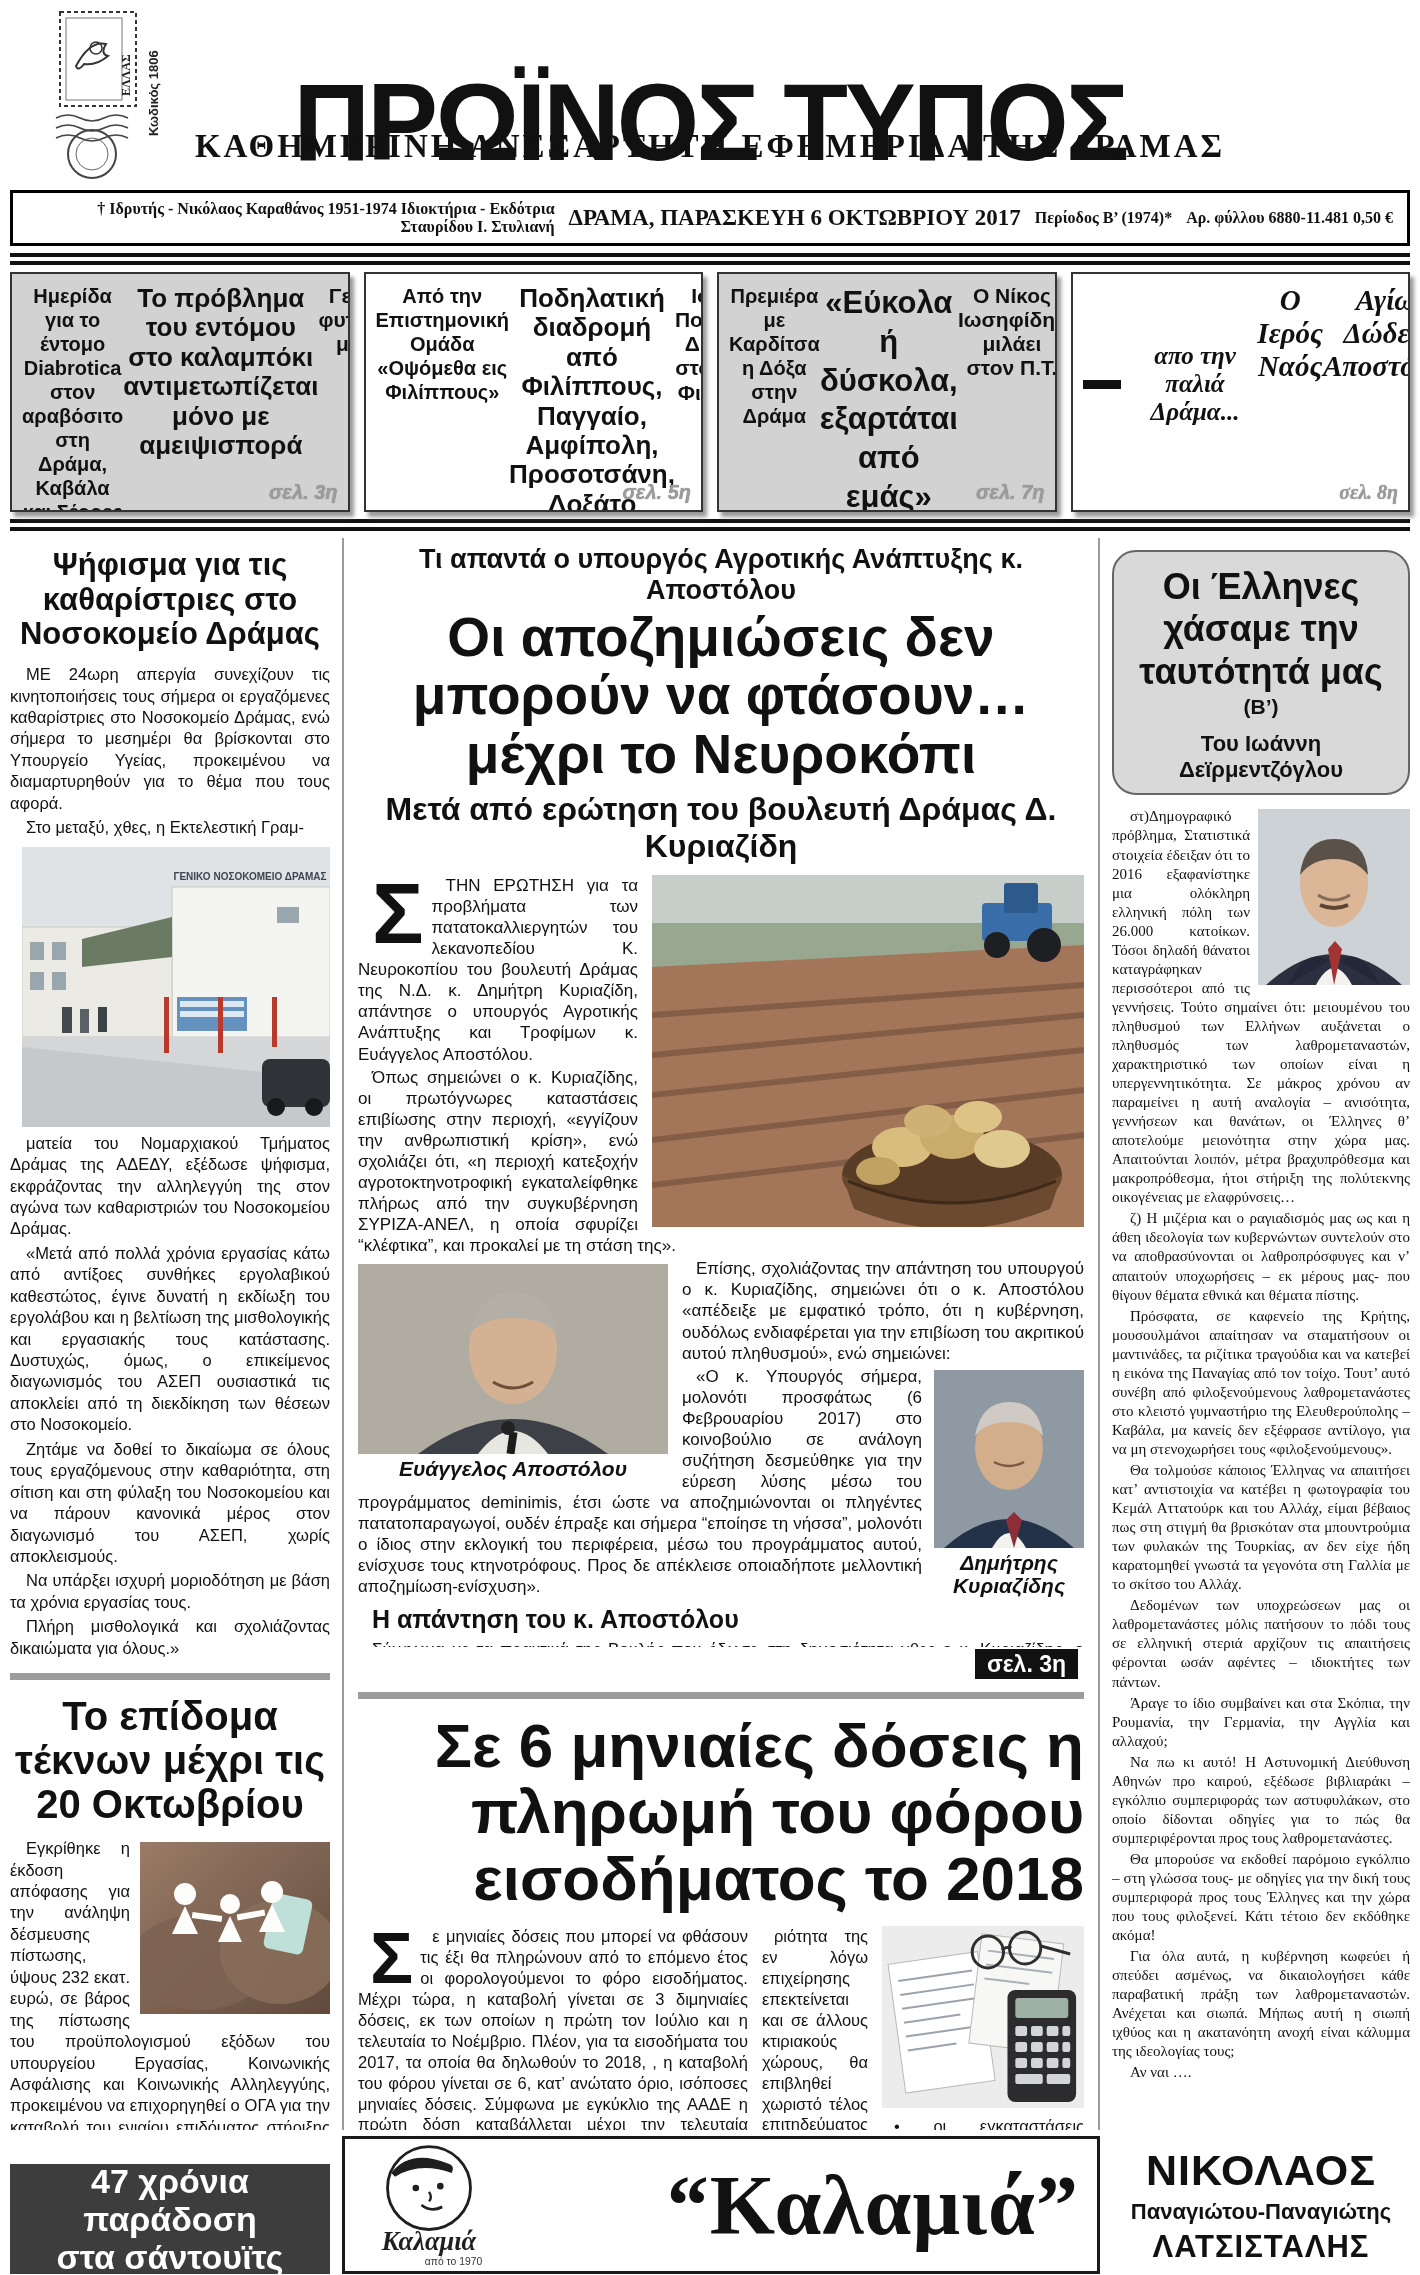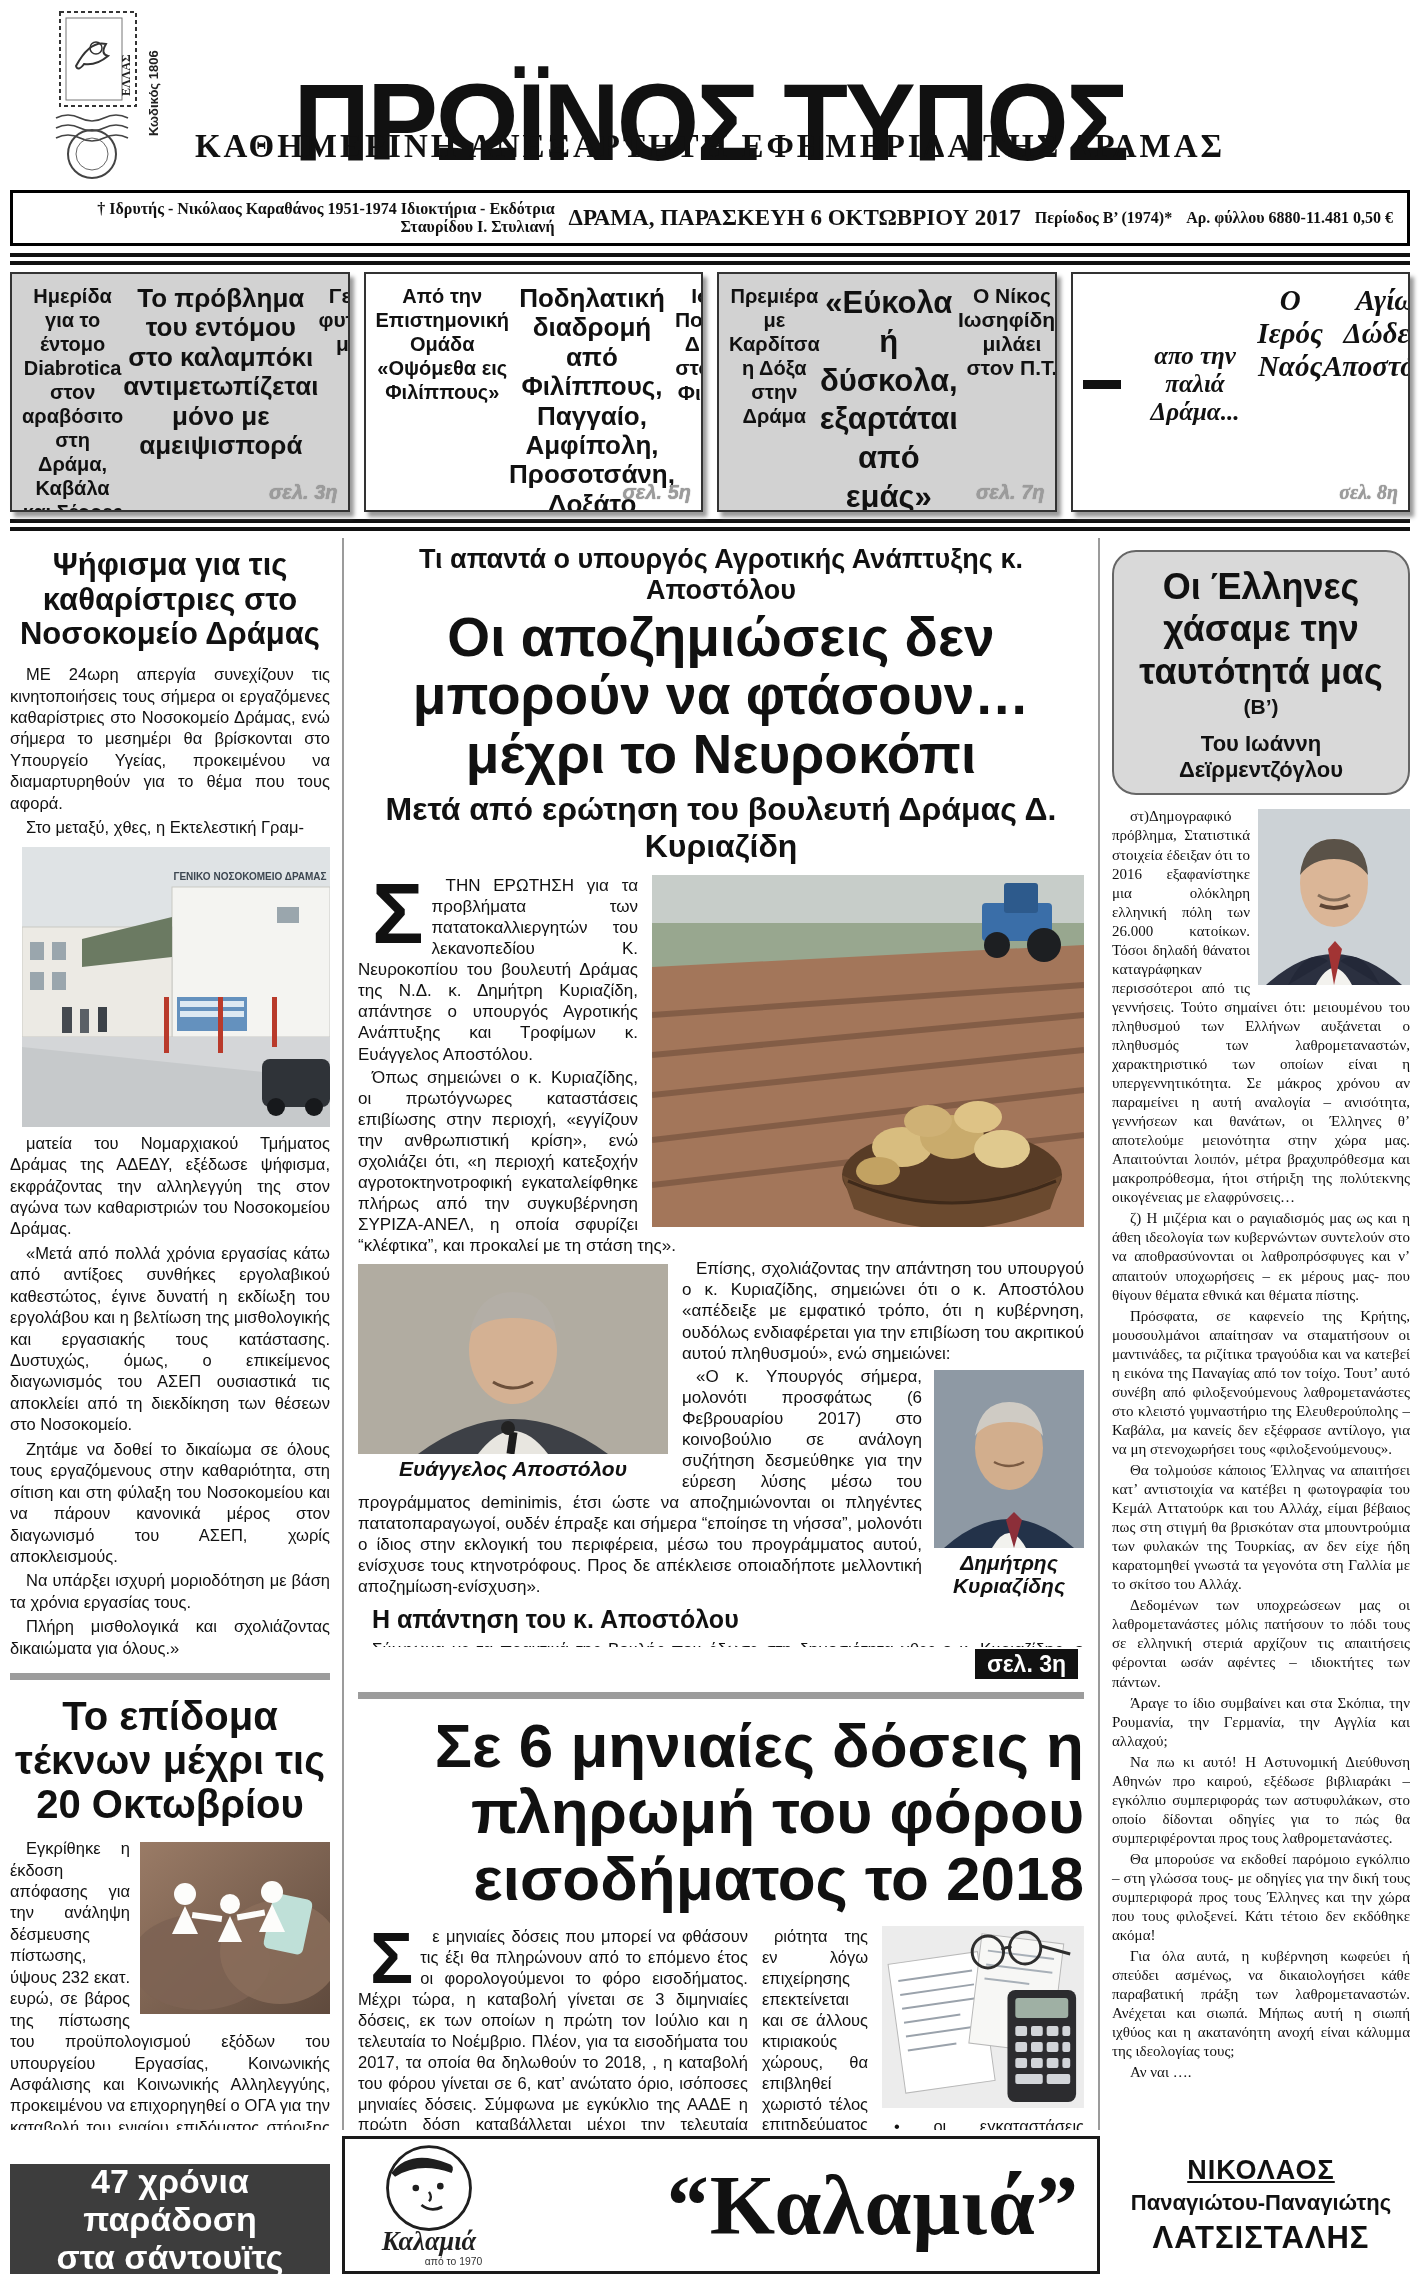--- a/index.html
+++ b/index.html
@@ -84,21 +84,21 @@
   .op-body{font-family:"Liberation Serif",serif;font-size:15px;line-height:1.27;text-align:justify;}
   .op-body p{text-indent:18px;margin:0 0 2px;}
   .op-port{float:right;width:152px;margin:2px 0 6px 8px;}
   
   .ads{margin:6px 10px 0;display:flex;gap:12px;height:138px;}
   .ad-left{width:320px;min-width:320px;background:#3d3d3d;color:#fff;display:flex;flex-direction:column;
       align-items:center;justify-content:center;font-weight:bold;font-size:34px;line-height:1.12;text-align:center;margin-top:28px;}
   .ad-center{flex:1;border:3px solid #1a1a1a;background:#fff;display:flex;align-items:center;gap:26px;padding:0 18px;overflow:hidden;justify-content:space-between;}
   .ad-center .big{font-family:"Liberation Serif",serif;font-weight:bold;font-size:84px;letter-spacing:1px;}
   .ad-right{width:298px;min-width:298px;display:flex;flex-direction:column;align-items:center;justify-content:center;gap:4px;text-align:center;}
-  .ar1{font-weight:bold;font-size:27px;letter-spacing:1px;text-decoration:underline;}
+  .ar1{font-weight:bold;font-size:43px;letter-spacing:1px;}
   .ar2{font-weight:bold;font-size:22px;}
   .ar3{font-weight:bold;font-size:31px;letter-spacing:1px;}
   svg{display:block;}
 </style>
 </head>
 <body>
 
 <div class="page">
 
   <header class="masthead">

